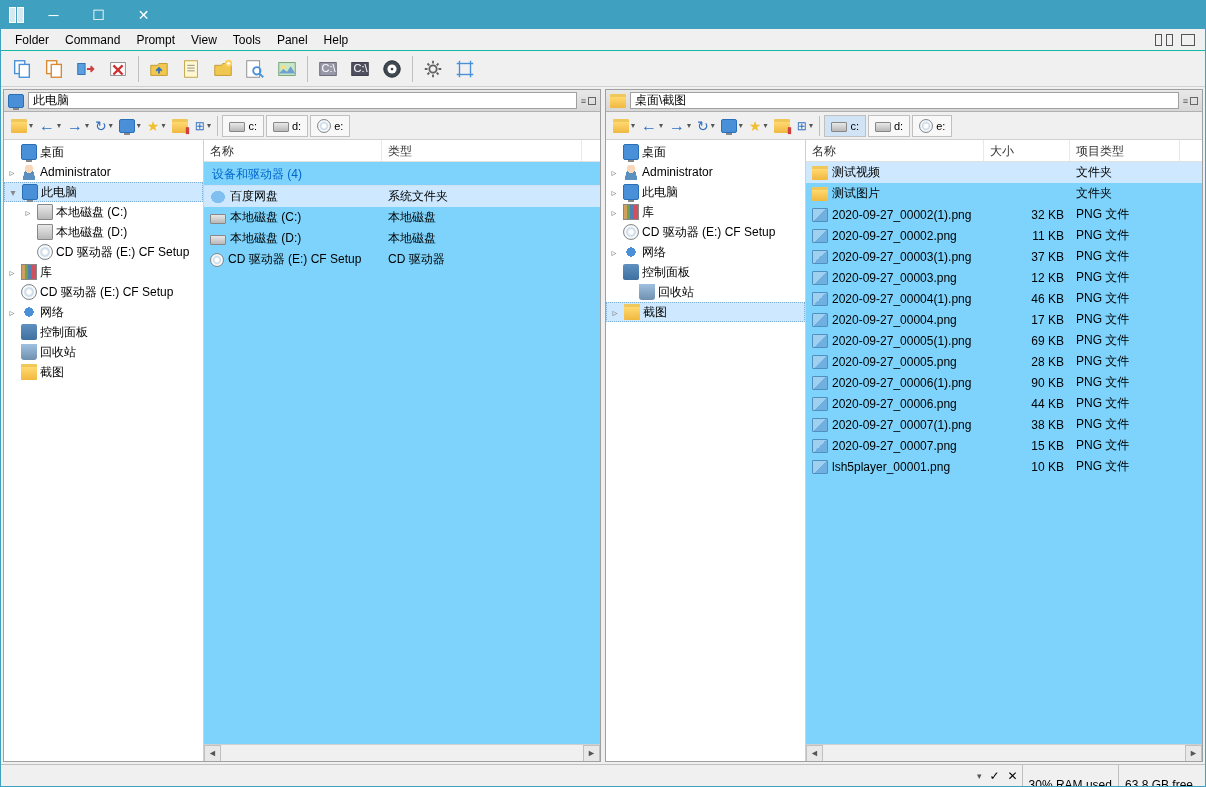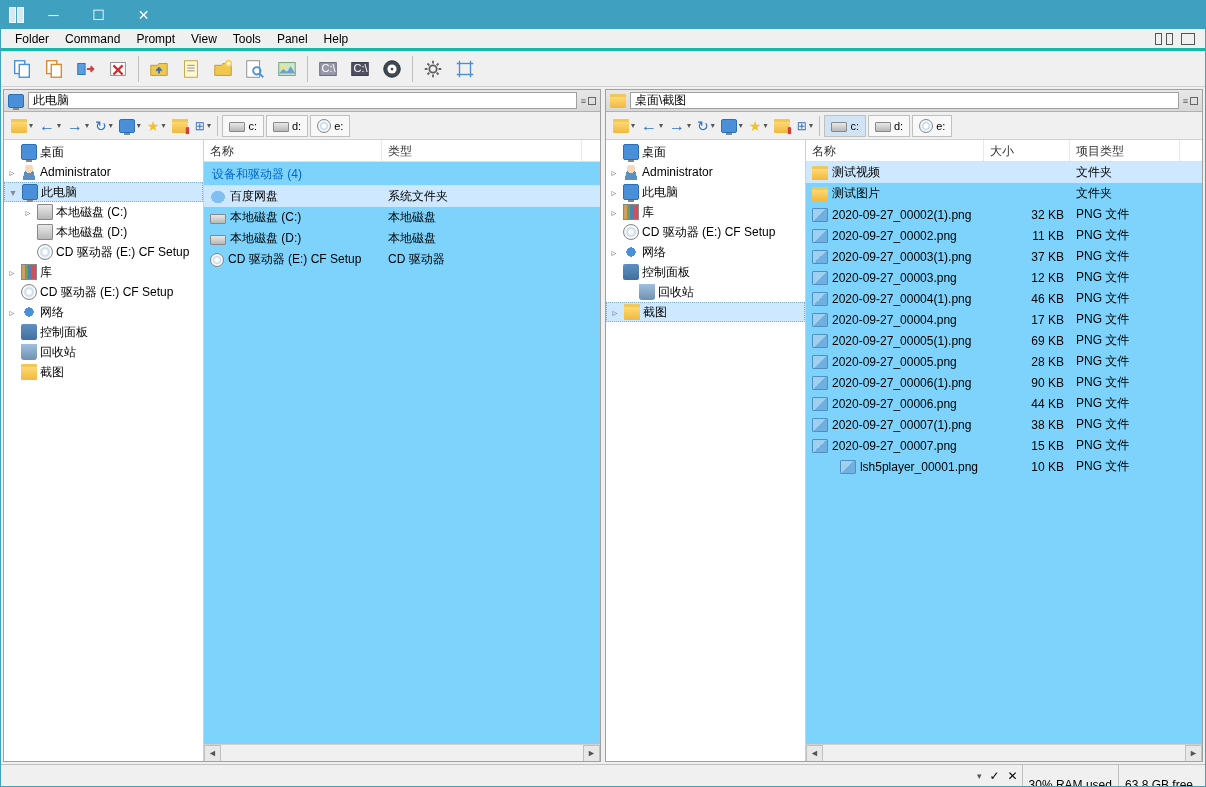--- a/index.html
+++ b/index.html
@@ -4,21 +4,21 @@
 <style>
 * { box-sizing: border-box; margin: 0; padding: 0; font-family: "Microsoft YaHei", "Segoe UI", sans-serif; font-size: 12px; }
 body { background: #f0f0f0; width: 1206px; height: 787px; overflow: hidden; display: flex; flex-direction: column; border: 1px solid #40a0c0; }
 .titlebar { background: #40a0c0; height: 28px; display: flex; align-items: center; padding: 0 0 0 8px; color: #fff; }
 .titlebar .logo { width: 16px; height: 16px; margin-right: 6px; display: flex; }
 .titlebar .logo span { width: 7px; height: 16px; border: 1px solid #fff; background: #d8e8f0; }
 .titlebar .logo span:first-child { margin-right: 1px; }
 .titlebar .title { flex: 1; font-size: 13px; }
 .titlebar .win-btns { display: flex; }
 .titlebar .win-btn { width: 45px; height: 28px; display: flex; align-items: center; justify-content: center; color: #fff; font-size: 14px; }
-.menubar { background: #f0f0f0; height: 22px; display: flex; align-items: center; padding: 0 6px; border-bottom: 3px solid #14b8a6; }
+.menubar { background: #f0f0f0; height: 22px; display: flex; align-items: center; padding: 0 6px; border-bottom: 1px solid #14b8a6; }
 .menubar .menu-item { padding: 2px 8px; cursor: pointer; }
 .menubar .spacer { flex: 1; }
 .menubar .right-icons { display: flex; gap: 4px; padding-right: 4px; }
 .menubar .right-icons span { width: 14px; height: 12px; border: 1px solid #555; display: inline-block; }
 .toolbar { background: #f0f0f0; height: 36px; display: flex; align-items: center; padding: 3px 6px; border-bottom: 1px solid #d0d0d0; gap: 2px; }
 .tbtn { width: 30px; height: 30px; display: flex; align-items: center; justify-content: center; border: 1px solid transparent; border-radius: 2px; cursor: pointer; }
 .tbtn svg { width: 22px; height: 22px; }
 .tsep { width: 1px; height: 26px; background: #c0c0c0; margin: 0 3px; }
 .panels { flex: 1; display: flex; gap: 4px; padding: 2px; background: #f0f0f0; overflow: hidden; }
 .panel { flex: 1; display: flex; flex-direction: column; border: 1px solid #a0a0a0; background: #7dd3fc; overflow: hidden; }
@@ -589,21 +589,21 @@
             </div>
             <div class="list-row">
               <div class="cell" style="width: 178px;">
                 <span class="fi ico-png"></span>
                 <span>2020-09-27_00007.png</span>
               </div>
               <div class="cell size" style="width: 86px;">15 KB</div>
               <div class="cell" style="width: 110px;">PNG 文件</div>
             </div>
             <div class="list-row">
-              <div class="cell" style="width: 178px; justify-content: flex-end;">
+              <div class="cell" style="width: 178px;">
                 <span class="fi ico-png"></span>
                 <span>lsh5player_00001.png</span>
               </div>
               <div class="cell size" style="width: 86px;">10 KB</div>
               <div class="cell" style="width: 110px;">PNG 文件</div>
             </div>
           </div>
           <div class="scroll-h">
             <div class="arrow">◄</div>
             <div class="track"></div>

